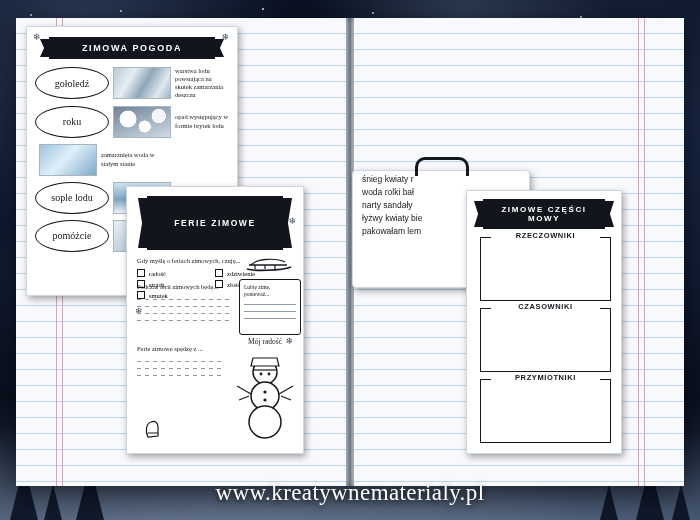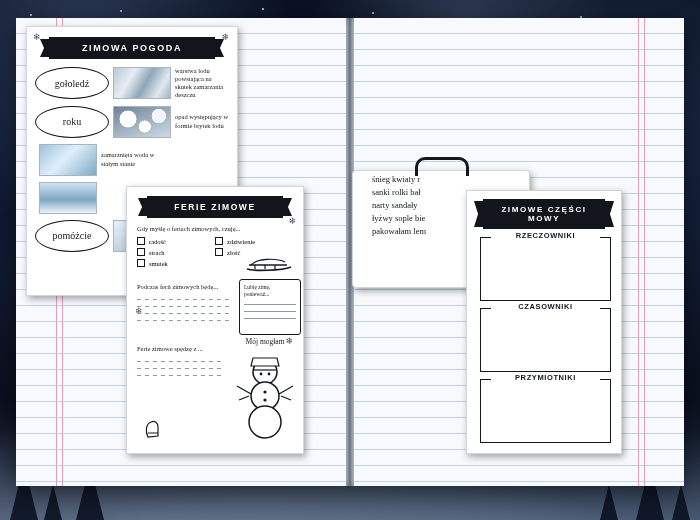--- a/index.html
+++ b/index.html
@@ -85,38 +85,38 @@
      radial-gradient(circle at 55% 65%, #ffffff 0 16%, rgba(255,255,255,0) 17%),
      radial-gradient(circle at 80% 30%, #f2f6fa 0 14%, rgba(255,255,255,0) 15%),
      linear-gradient(160deg,#6f8396,#cfdbe5);}
   .ph-lod{background:linear-gradient(135deg,#9fc4dd 0%,#dff0fb 45%,#7fa9c6 100%);}
   .ph-sople{background:linear-gradient(180deg,#cfe3f2 0%,#7ea5c2 55%,#e8f3fb 100%);}
   .ph-snieg{background:linear-gradient(135deg,#e9f1f7 0%,#b9c9d8 50%,#f4f8fb 100%);}
   .pog-note{font-family:"Liberation Serif", serif;font-size:6.5px;line-height:1.25;color:#14181e;width:62px;margin-left:4px;}
 
   
   #w-ferie{left:126px;top:186px;width:176px;height:266px;}
-  #w-ferie .banner{margin:9px 20px 7px 20px;font-size:8.5px;padding:4px 0;}
+  #w-ferie .banner{margin:9px 20px 7px 20px;font-size:8.5px;padding:20px 0;}
   .q-text{font-family:"Liberation Serif", serif;font-size:6.5px;color:#14181e;margin:0 10px;line-height:1.3;}
   .opts{display:flex;margin:4px 10px 0 10px;font-family:"Liberation Serif", serif;font-size:6.5px;}
   .opts .col{flex:1;}
   .opt{display:flex;align-items:center;margin-bottom:3px;}
   .box{width:6px;height:6px;border:1px solid #14181e;margin-right:4px;flex:none;}
   .sub-card{border:1.4px solid #14181e;border-radius:3px;padding:4px;}
   .wline{height:1px;background:#8f9aa6;margin:6px 0;}
   .wline.dash{background:repeating-linear-gradient(90deg,#8f9aa6 0 4px, rgba(0,0,0,0) 4px 8px);}
 
   
   #w-letter{left:366px;top:38px;width:256px;height:124px;background:transparent;border:none;box-shadow:none;}
   .letter-p{font-family:"Liberation Serif", serif;font-size:6.2px;line-height:1.85;color:#202a36;font-style:italic;}
 
   
   #w-walizka{left:352px;top:170px;width:176px;height:116px;border-radius:4px;}
   .handle{position:absolute;left:62px;top:-14px;width:48px;height:16px;border:3px solid #14181e;border-bottom:none;border-radius:10px 10px 0 0;}
-  .walizka-line{font-family:Liberation Serif, serif;font-size:8.5px;color:#14181e;margin:3px 19px;}
+  .walizka-line{font-family:Liberation Sans, sans-serif;font-size:8.5px;color:#14181e;margin:3px 9px;}
 
   
   #w-czesci{left:466px;top:190px;width:154px;height:262px;}
   #w-czesci .banner{margin:8px 16px 8px 16px;font-size:8px;padding:4px 0;}
   .pm-box{border:1.6px solid #14181e;margin:0 10px 7px 13px;height:62px;position:relative;}
   .pm-title{position:absolute;left:10px;right:10px;top:-7px;background:#fff;text-align:center;font-size:7.5px;font-weight:bold;letter-spacing:.6px;color:#14181e;}
 
   
   #w-strip{left:612px;top:198px;width:56px;height:252px;background:transparent;border:none;box-shadow:none;}
   .strip-item{
@@ -196,20 +196,21 @@
     <div class="pog-row">
       <div class="bubble">roku</div>
       <div class="photo ph-grad"></div>
       <div class="pog-note">opad występujący w formie brytek lodu</div>
     </div>
     <div class="pog-row">
       <div class="photo ph-lod"></div>
       <div class="pog-note">zamarznięta woda w stałym stanie</div>
     </div>
     <div class="pog-row">
+      <div class="bubble">sople lodu</div>
       <div class="photo ph-sople"></div>
       <div class="pog-note"></div>
     </div>
     <div class="pog-row">
       <div class="bubble">pomóżcie</div>
       <div class="photo ph-snieg"></div>
       <div class="pog-note"></div>
     </div>
   </div>
 
@@ -273,21 +274,21 @@
     </div>
 
     <div style="position:absolute;left:10px;top:158px;width:86px;">
       <div class="q-text" style="margin:0">Ferie zimowe spędzę z ...</div>
       <div class="wline dash" style="margin-top:8px"></div>
       <div class="wline dash"></div>
       <div class="wline dash"></div>
     </div>
 
     <div style="position:absolute;left:106px;top:150px;width:64px;height:108px;">
-      <div style="font-family:'Liberation Serif',serif;font-size:7.5px;text-align:center;color:#14181e;">Mój mogłam</div>
+      <div style="font-family:'Liberation Serif',serif;font-size:7.5px;text-align:center;color:#14181e;">Mój radość</div>
       <svg width="64" height="92" viewBox="0 0 64 92" style="margin-top:2px">
         <circle cx="32" cy="24" r="12" fill="#fff" stroke="#14181e" stroke-width="1.5"></circle>
         <circle cx="32" cy="48" r="14" fill="#fff" stroke="#14181e" stroke-width="1.5"></circle>
         <circle cx="32" cy="74" r="16" fill="#fff" stroke="#14181e" stroke-width="1.5"></circle>
         <path d="M20 22 H44" stroke="#14181e" stroke-width="1.2"></path>
         <path d="M18 18 H46 L44 10 H20 Z" fill="#fff" stroke="#14181e" stroke-width="1.2"></path>
         <circle cx="28" cy="26" r="1.4" fill="#14181e"></circle>
         <circle cx="36" cy="26" r="1.4" fill="#14181e"></circle>
         <path d="M18 46 L4 38 M16 48 L6 52" stroke="#14181e" stroke-width="1.2" fill="none"></path>
         <path d="M46 46 L60 38 M48 48 L58 52" stroke="#14181e" stroke-width="1.2" fill="none"></path>
@@ -310,23 +311,23 @@
     <div class="letter-p">wcześniej. W tym roku szybko się pakowałam, bo już nie</div>
     <div class="letter-p">mogłam doczekać się spotkania z Wami i nie wiem , czy</div>
     <div class="letter-p">nie włożyłam rzeczy, które pasują do innych pór roku.</div>
     <div class="letter-p">Proszę pomóżcie mi i uporządkujcie rzeczy, które do</div>
     <div class="letter-p">mnie nie pasują.</div>
   </div>
 
   <div class="card" id="w-walizka">
     <div class="handle"></div>
     <div class="walizka-line">śnieg kwiaty r</div>
-    <div class="walizka-line">sanki rolki bał</div>
+    <div class="walizka-line">woda rolki bał</div>
     <div class="walizka-line">narty sandały</div>
-    <div class="walizka-line">łyżwy sople bie</div>
+    <div class="walizka-line">łyżwy kwiaty bie</div>
     <div class="walizka-line">pakowałam lem</div>
   </div>
 
   <div class="card" id="w-czesci">
     <div class="banner">ZIMOWE CZĘŚCI MOWY</div>
     <div class="pm-box">
       <div class="pm-title">RZECZOWNIKI</div>
     </div>
     <div class="pm-box">
       <div class="pm-title">CZASOWNIKI</div>
@@ -347,13 +348,14 @@
     <div class="strip-item">chłodny</div>
     <div class="strip-item">bałwan</div>
     <div class="strip-item">lepi</div>
     <div class="strip-item">sanki</div>
     <div class="strip-item">zjeżdża</div>
     <div class="strip-item">zimny</div>
     <div class="strip-item">ubiera</div>
     <div class="strip-item">czapka</div>
   </div>
 
+  <div class="url">www.kreatywnematerialy.pl</div>
 </div>
 
 </body></html>

